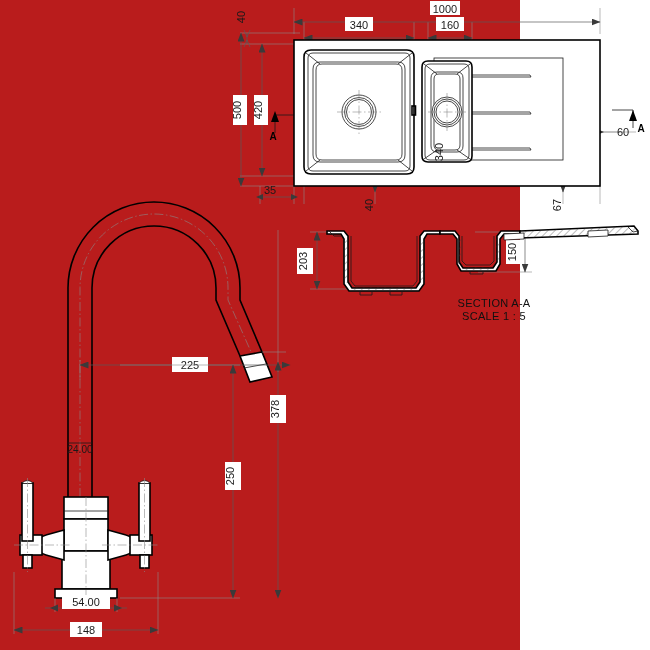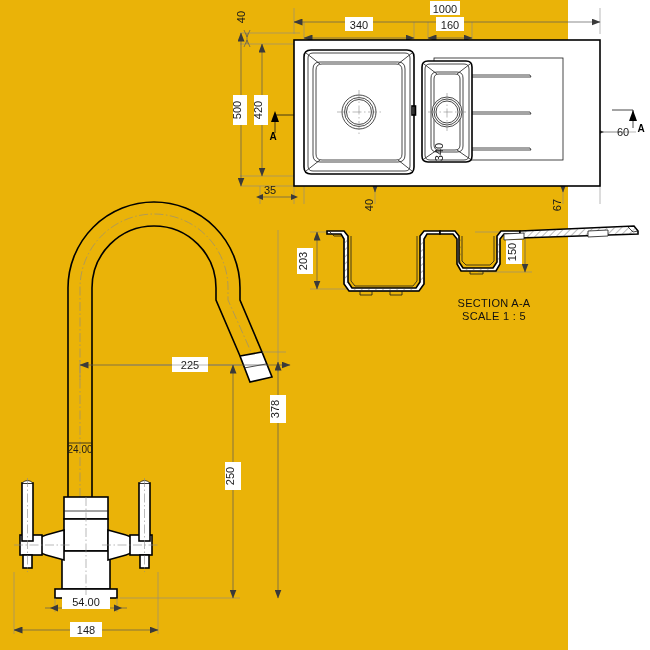--- a/index.html
+++ b/index.html
@@ -8,23 +8,23 @@
     background: #ffffff;
   }
   body {
     width: 650px;
     height: 650px;
     font-family: "Liberation Sans", sans-serif;
     overflow: hidden;
   }
   #drawing-root {
     position: relative;
-    width: 568px;
+    width: 520px;
     height: 650px;
-    background: #eab308;
+    background: #b91c1c;
   }
   svg.cad {
     position: absolute;
     left: 0;
     top: 0;
     width: 650px;
     height: 650px;
     display: block;
   }
   .outline { fill: none; stroke: #000000; stroke-width: 1.6; }

